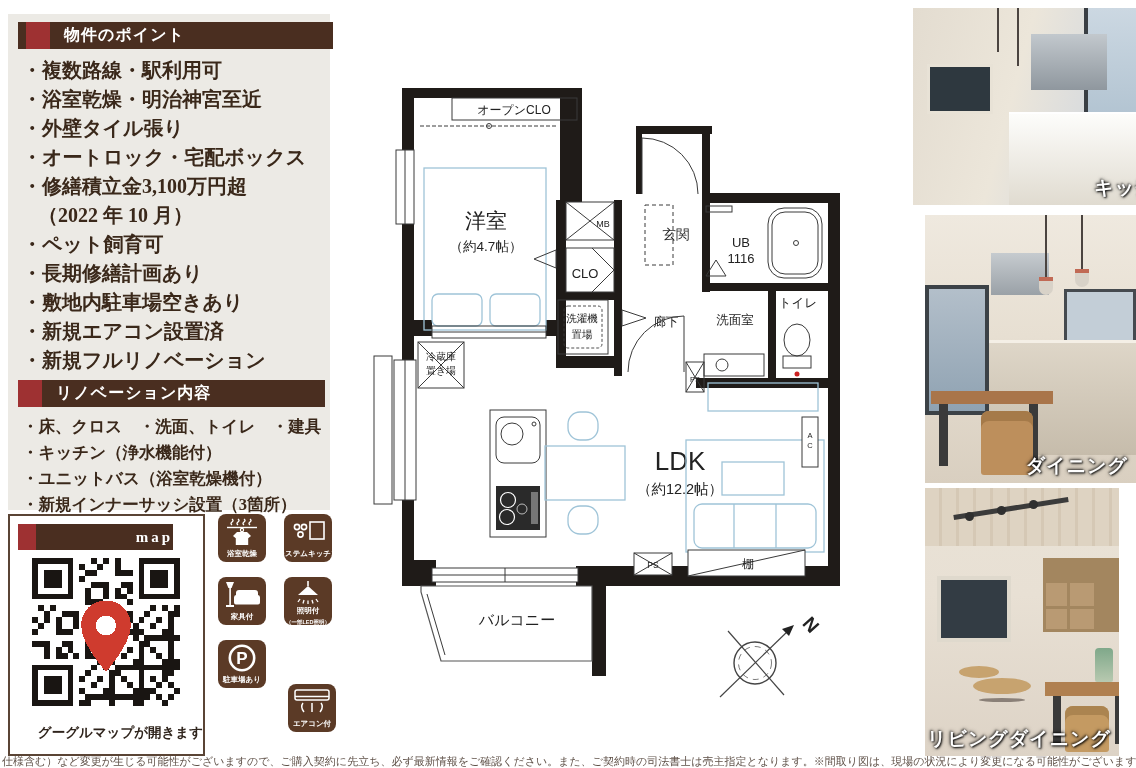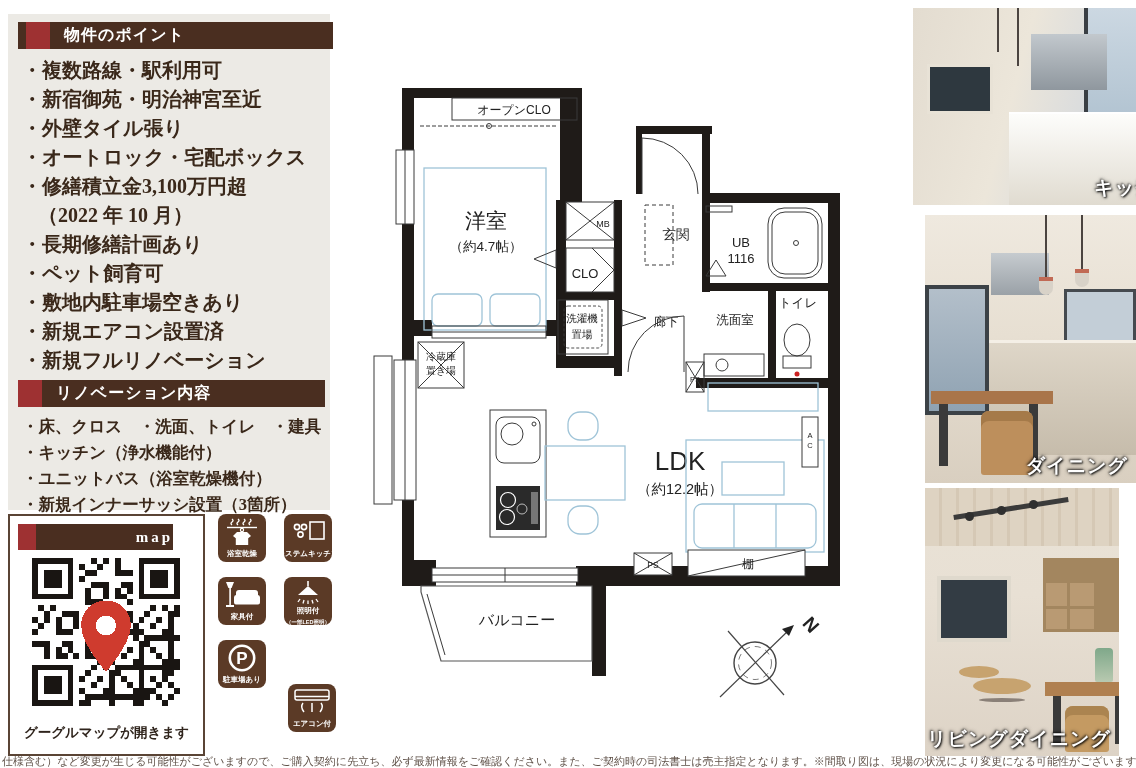--- a/index.html
+++ b/index.html
@@ -15,21 +15,21 @@
   #points-list{position:absolute;left:14px;top:42px;width:304px;font-size:20px;line-height:29px;font-weight:bold;color:#3a281a;}
   #reno-list{position:absolute;left:14px;top:400px;width:304px;font-size:16.5px;line-height:26px;font-weight:bold;color:#3a281a;}
   .indent{padding-left:16px;}
 
   
   #map-box{left:8px;top:514px;width:197px;height:242px;background:#fff;border:2px solid #5a4435;box-sizing:border-box;}
   #map-box .hdr-bar{left:8px;top:8px;width:155px;height:26px;justify-content:space-between;}
   #map-box .hdr-red{width:18px;height:26px;}
   #map-box .hdr-txt{font-size:15px;letter-spacing:3px;padding-left:12px;font-family:"Liberation Serif","DejaVu Serif",serif;}
   #qr-wrap{position:absolute;left:22px;top:42px;width:148px;height:148px;}
-  #map-caption{position:absolute;left:0;top:208px;width:100%;text-align:center;font-size:13.5px;font-weight:bold;color:#2f241c;}
+  #map-caption{position:absolute;left:0;top:208px;width:100%;text-align:right;font-size:13.5px;font-weight:bold;color:#2f241c;}
 
   
   .tile{position:absolute;width:48px;height:48px;background:#5b3a26;border-radius:8px;color:#fff;}
   .tile svg{position:absolute;left:50%;top:4px;transform:translateX(-50%);}
   .tile .cap{position:absolute;left:50%;transform:translateX(-50%);bottom:3px;white-space:nowrap;
              font-family:"Liberation Sans","DejaVu Sans",sans-serif;font-weight:bold;font-size:7.5px;}
   .tile .cap2{position:absolute;left:50%;transform:translateX(-50%);bottom:-1px;white-space:nowrap;
              font-family:"Liberation Sans","DejaVu Sans",sans-serif;font-weight:bold;font-size:5.5px;}
   .tile.has-sub .cap{bottom:9px;}
 
@@ -58,27 +58,27 @@
 
 <div id="page">
 
   <div id="left-panel" class="abs">
     <div class="hdr-bar" style="top:8px;padding-left:8px;">
       <div class="hdr-red"></div>
       <div class="hdr-txt">物件のポイント</div>
     </div>
     <div id="points-list">
       <div>・複数路線・駅利用可</div>
-      <div>・新宿御苑・明治神宮至近</div>
+      <div>・浴室乾燥・明治神宮至近</div>
       <div>・外壁タイル張り</div>
       <div>・オートロック・宅配ボックス</div>
       <div>・修繕積立金3,100万円超</div>
       <div class="indent">（2022 年 10 月）</div>
+      <div>・ペット飼育可</div>
       <div>・長期修繕計画あり</div>
-      <div>・ペット飼育可</div>
       <div>・敷地内駐車場空きあり</div>
       <div>・新規エアコン設置済</div>
       <div>・新規フルリノベーション</div>
     </div>
     <div class="hdr-bar" style="top:366px;">
       <div class="hdr-red"></div>
       <div class="hdr-txt">リノベーション内容</div>
     </div>
     <div id="reno-list">
       <div>・床、クロス　・洗面、トイレ　・建具</div>

